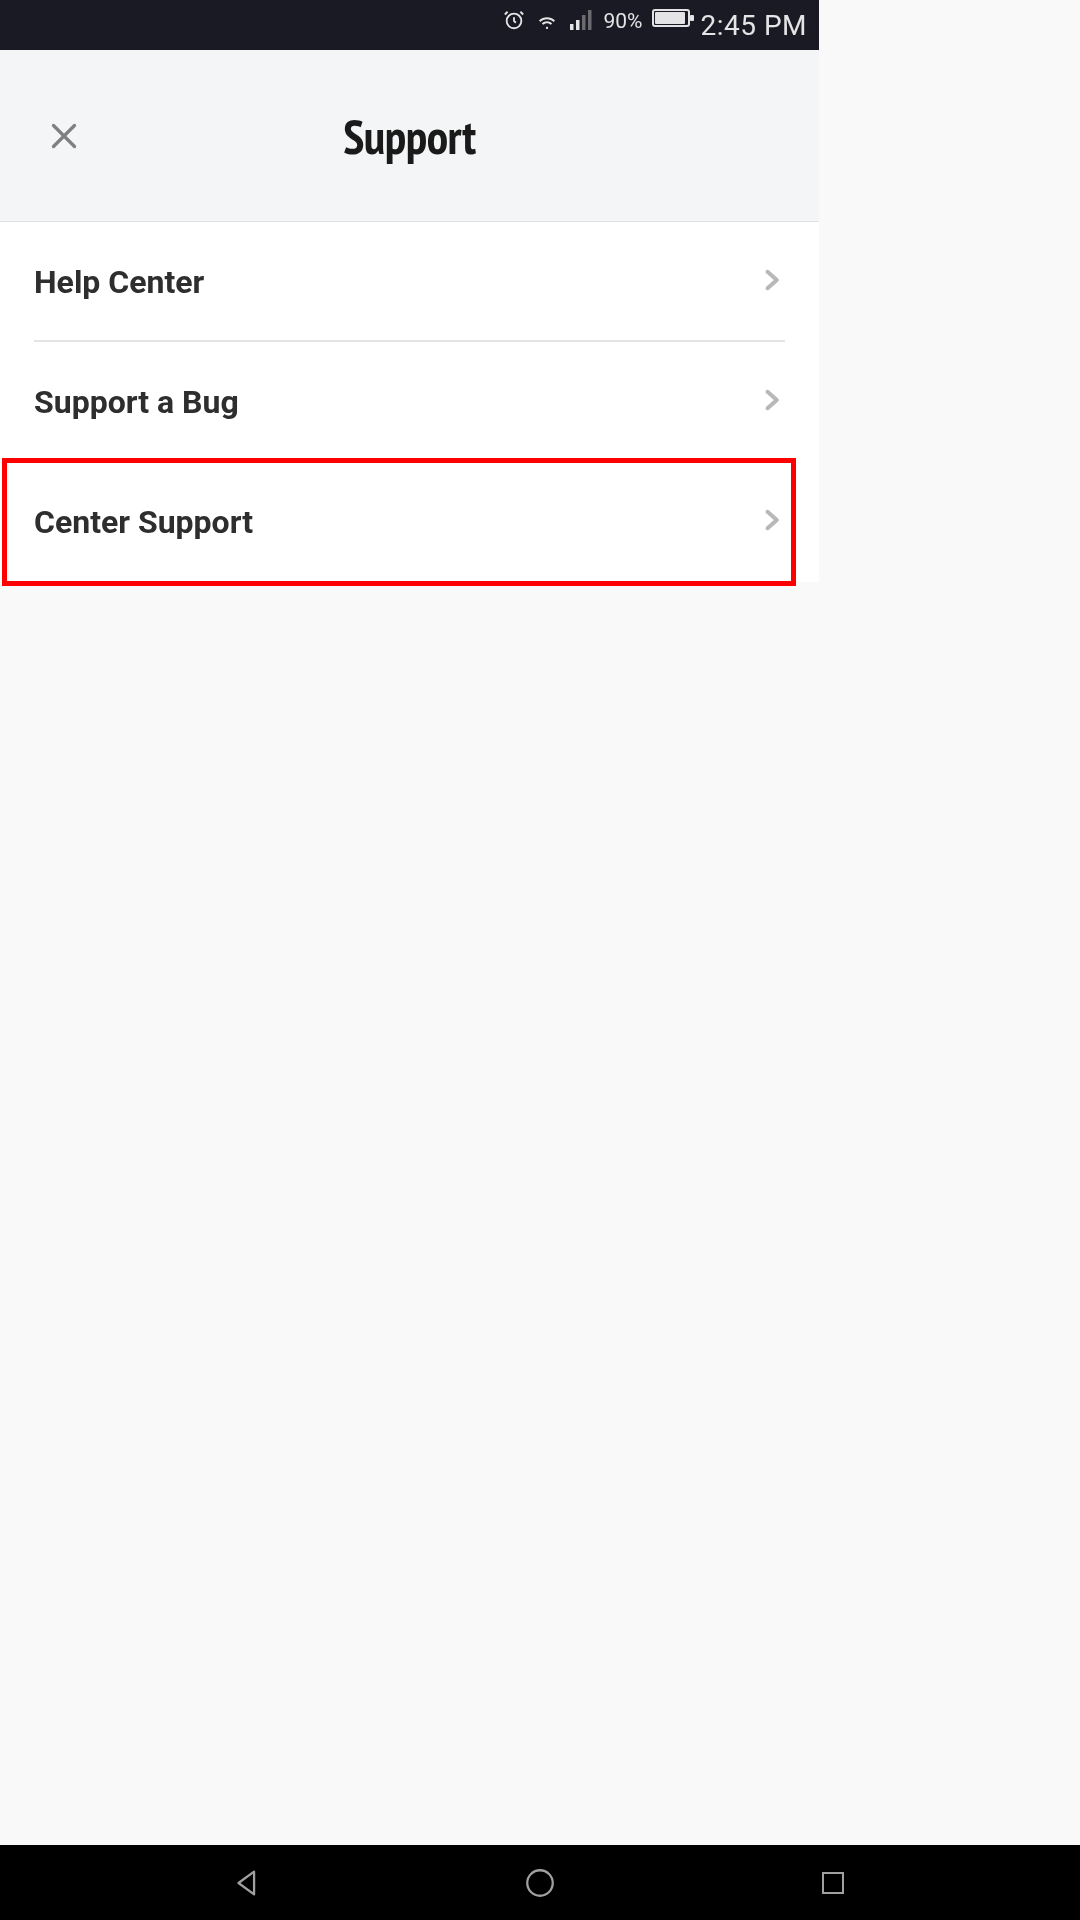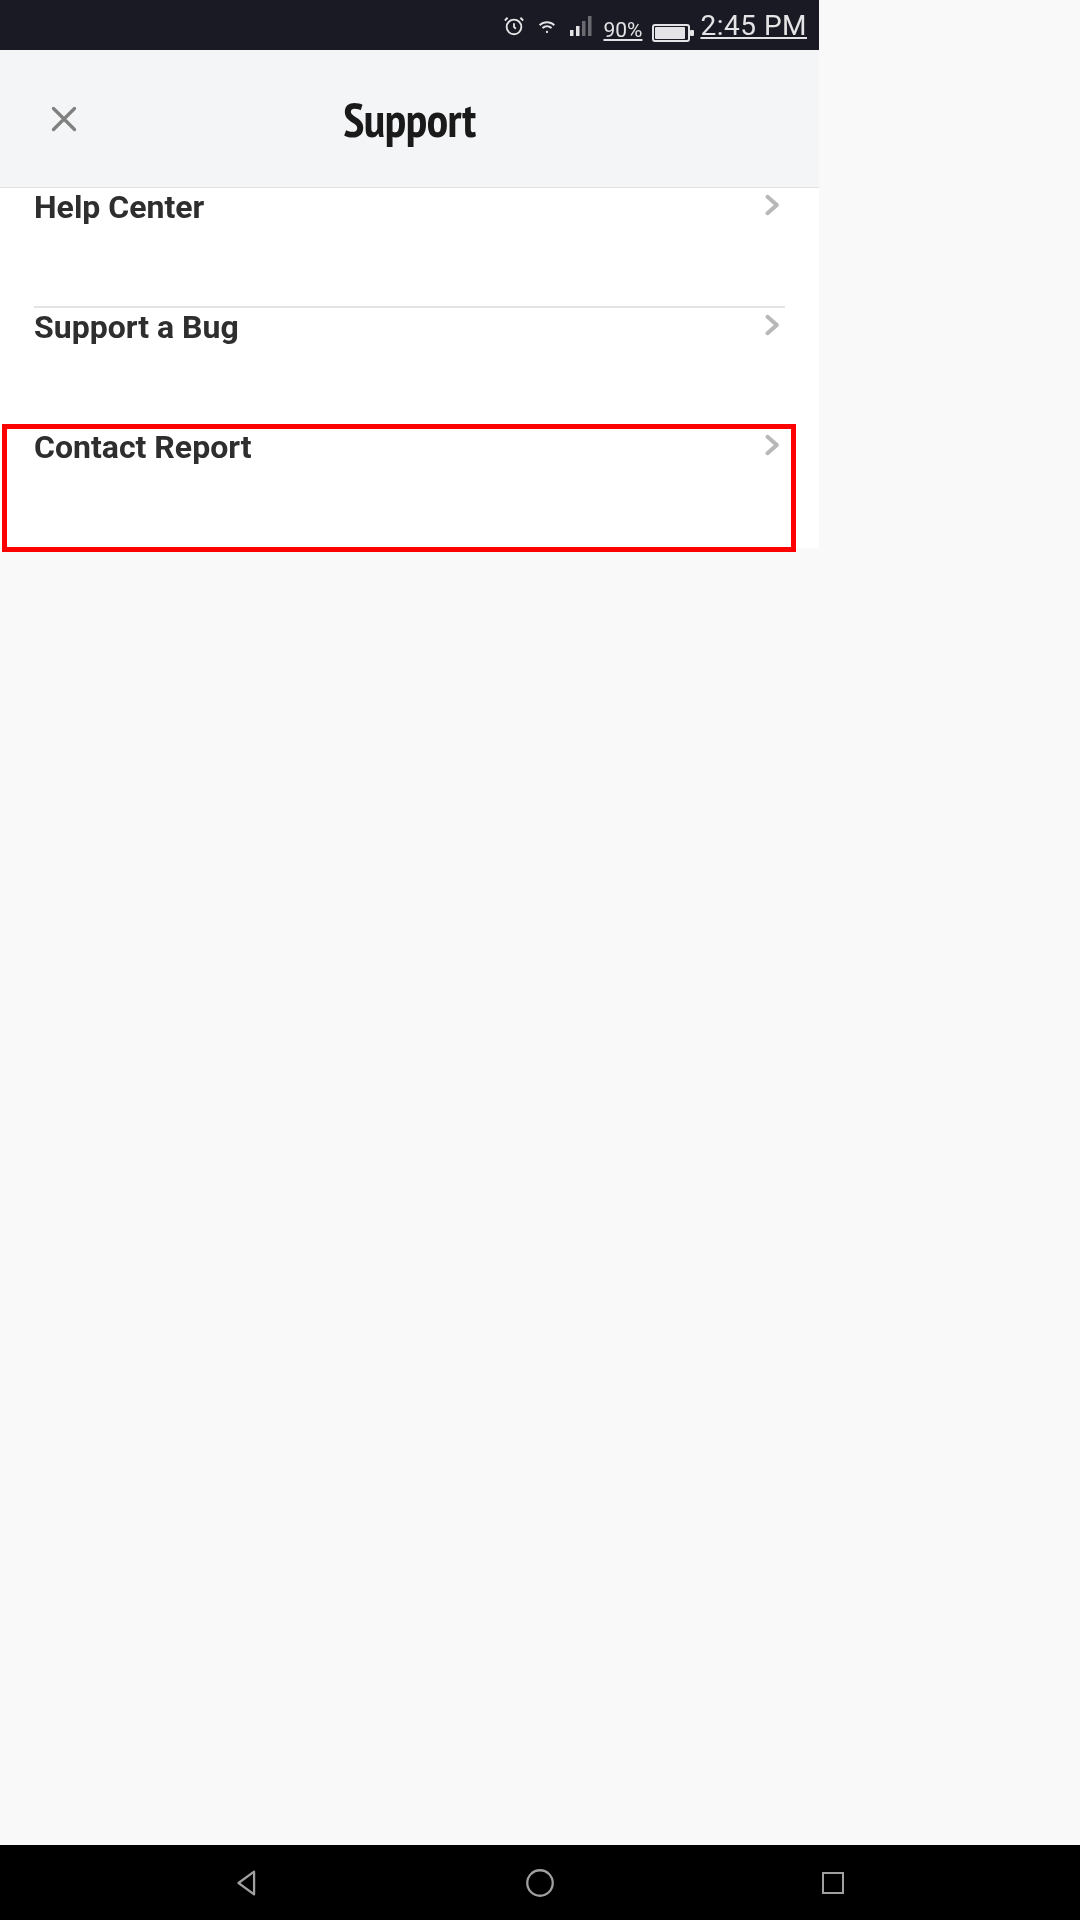--- a/index.html
+++ b/index.html
@@ -23,23 +23,22 @@
       display: flex;
       justify-content: flex-end;
       align-items: center;
       padding: 0 12px;
       color: #e4e4e6;
       font-size: 20px;
       gap: 10px;
     }
     .status-icons {
       display: flex;
-      align-items: flex-end;
+      align-items: flex-start;
       gap: 10px;
-      text-decoration: underline;
     }
     .status-text {
       font-size: 28px;
       color: #e4e4e6;
       letter-spacing: 0.5px;
     }
     .battery-pct {
       font-size: 21px;
       color: #e4e4e6;
     }
@@ -66,21 +65,21 @@
       top: 1px;
       left: 1px;
       bottom: 1px;
       width: 88%;
       background: #e4e4e6;
       border-radius: 1px;
     }
 
     
     .app-header {
-      height: 138px;
+      height: 172px;
       background: #f4f5f6;
       display: flex;
       align-items: center;
       position: relative;
       border-bottom: 1px solid #e1e1e1;
       box-shadow: 0 2px 3px rgba(0,0,0,0.06);
     }
     .close-btn {
       position: absolute;
       left: 40px;
@@ -104,20 +103,21 @@
     }
 
     
     .list {
       background: #ffffff;
       padding: 0 34px;
     }
     .list-item {
       height: 120px;
       display: flex;
+      align-items: center;
       justify-content: space-between;
       cursor: pointer;
       position: relative;
     }
     .list-item.with-divider::after {
       content: "";
       position: absolute;
       left: 0;
       right: 0;
       bottom: 0;
@@ -227,21 +227,21 @@
     <div class="list-item with-divider">
       <span class="item-label">Support a Bug</span>
       <span class="chevron">
         <svg width="28" height="34" viewBox="0 0 24 24" fill="none" stroke="#b8b8b8" stroke-width="3.5" stroke-linecap="round" stroke-linejoin="round">
             <path d="M9 5l8 7-8 7"></path>
           </svg>
       </span>
     </div>
 
     <div class="list-item">
-      <span class="item-label">Contact Report</span>
+      <span class="item-label">Center Support</span>
       <span class="chevron">
         <svg width="28" height="34" viewBox="0 0 24 24" fill="none" stroke="#b8b8b8" stroke-width="3.5" stroke-linecap="round" stroke-linejoin="round">
             <path d="M9 5l8 7-8 7"></path>
           </svg>
       </span>
     </div>
 
   </div>
 
   <div class="highlight-box" id="hl" style="top: 236px; left: 2px; width: 794px; height: 128px;"></div>

